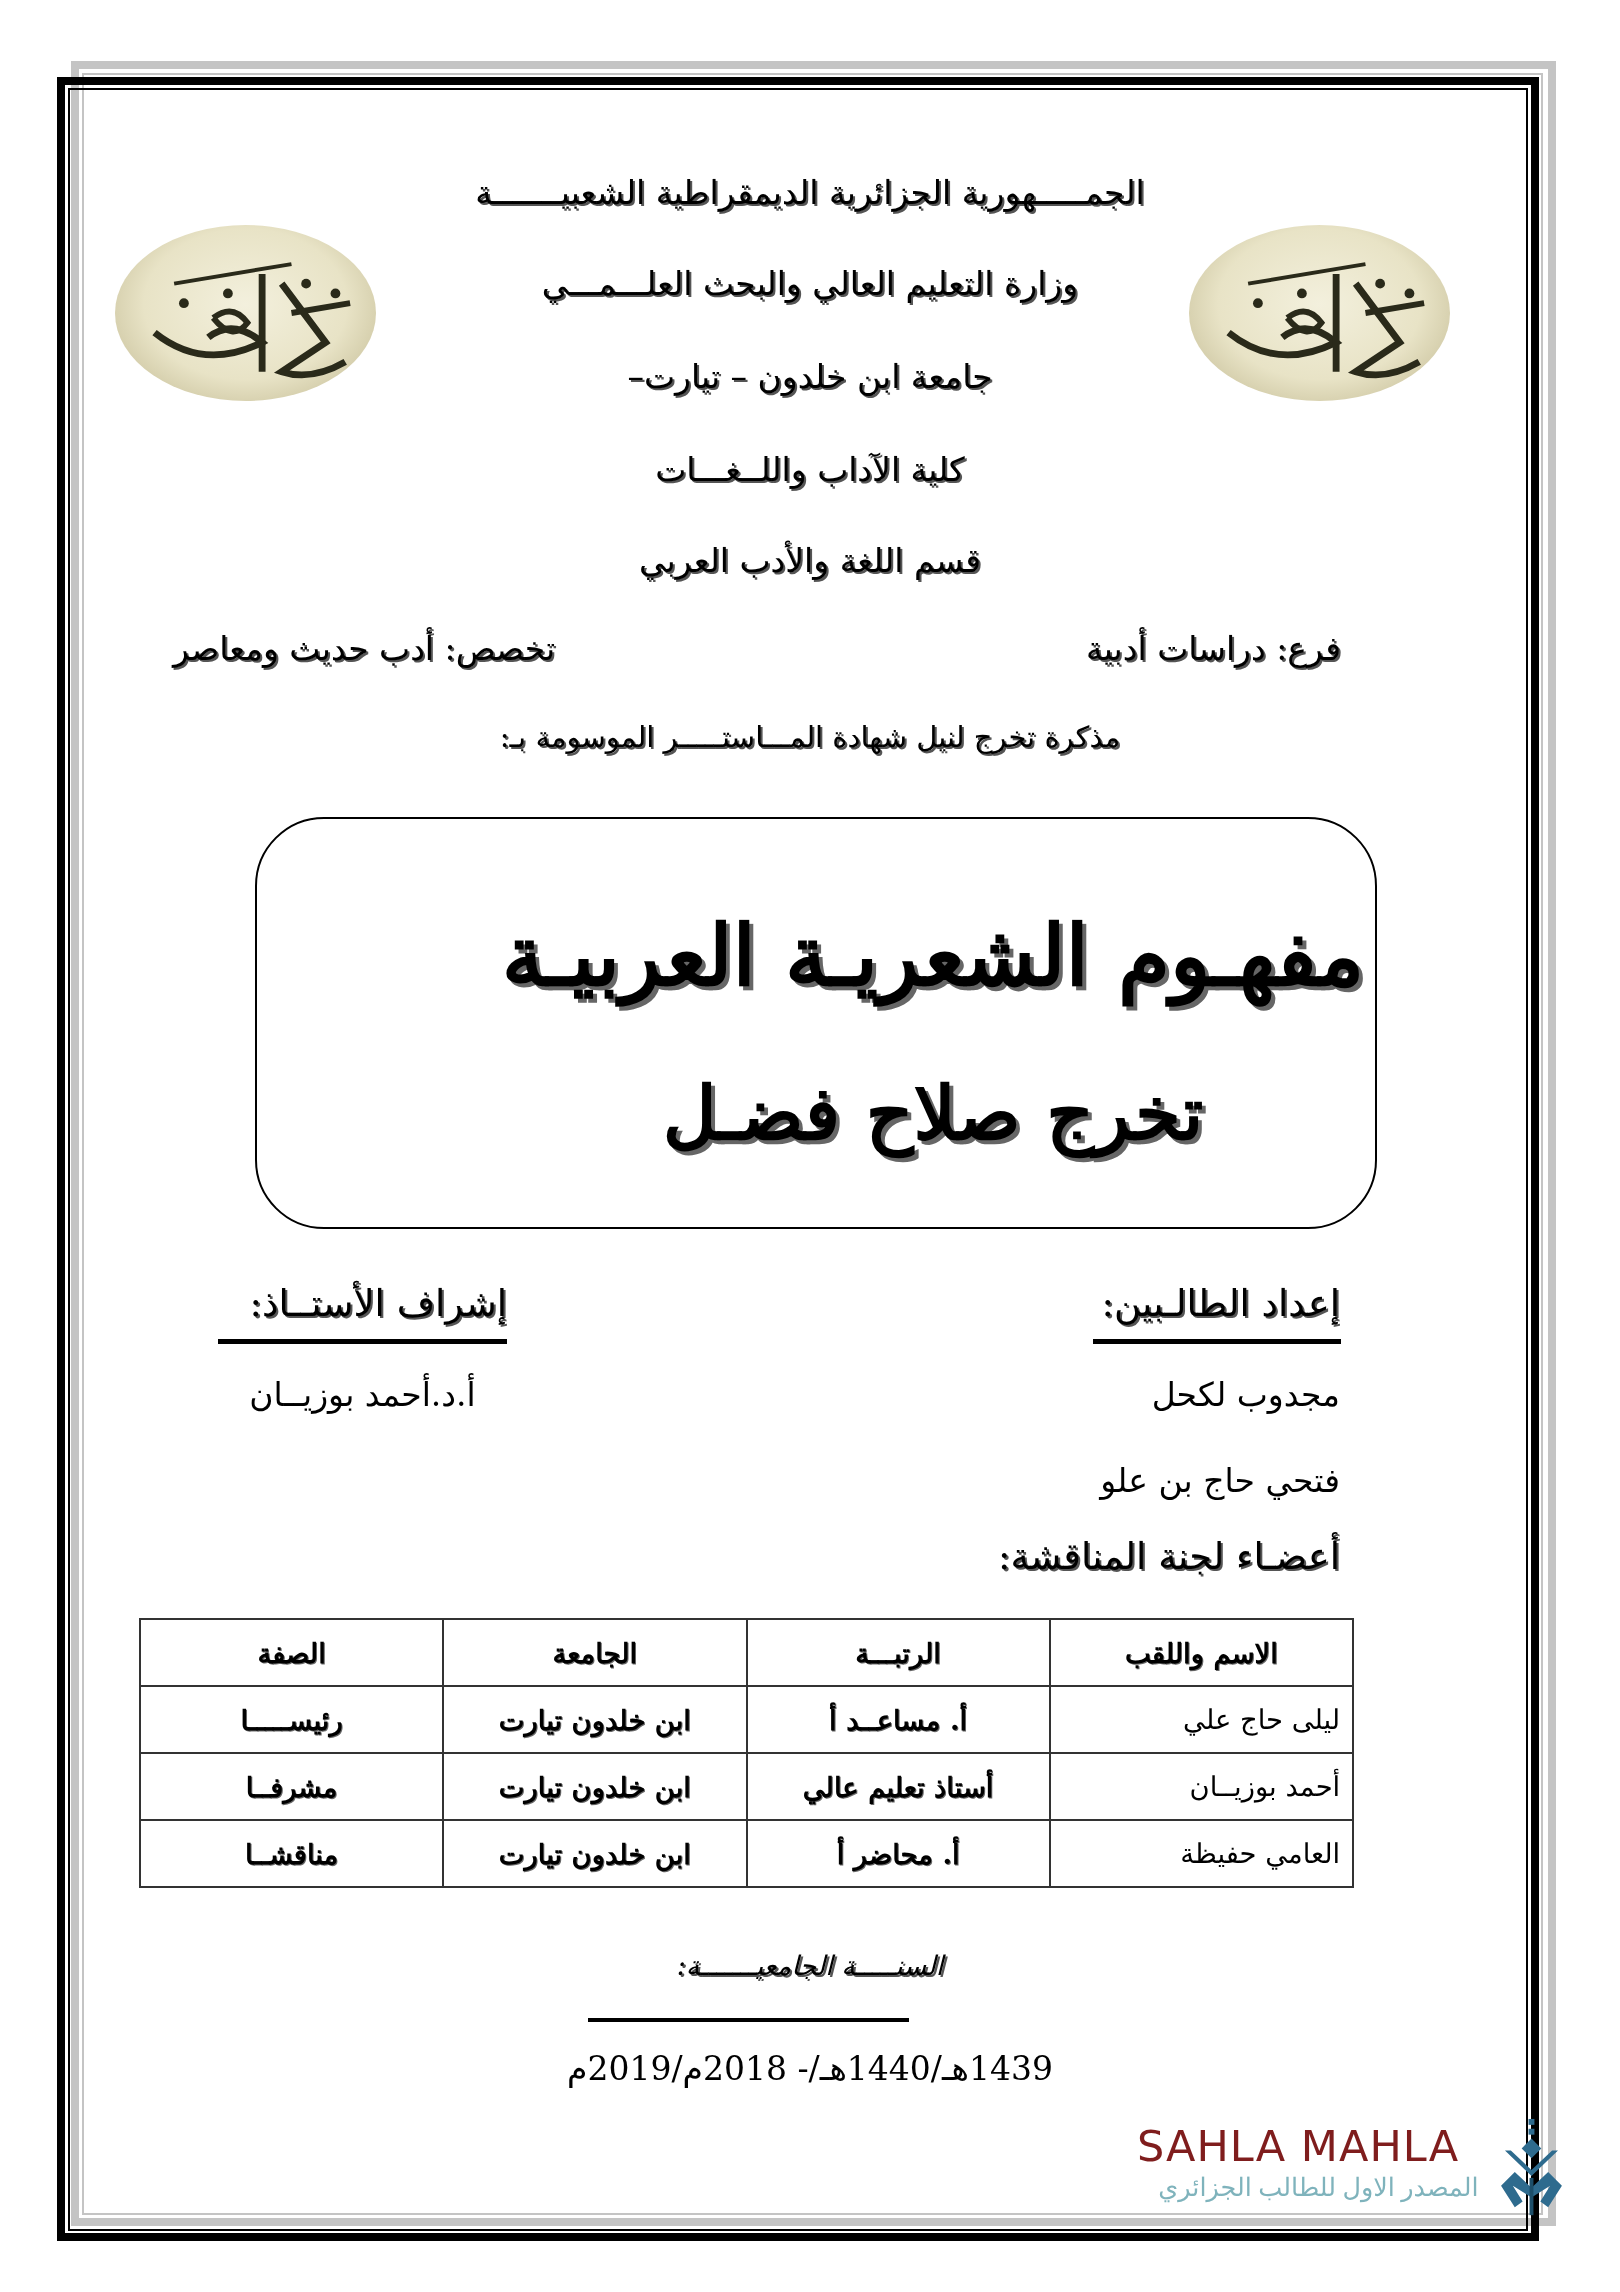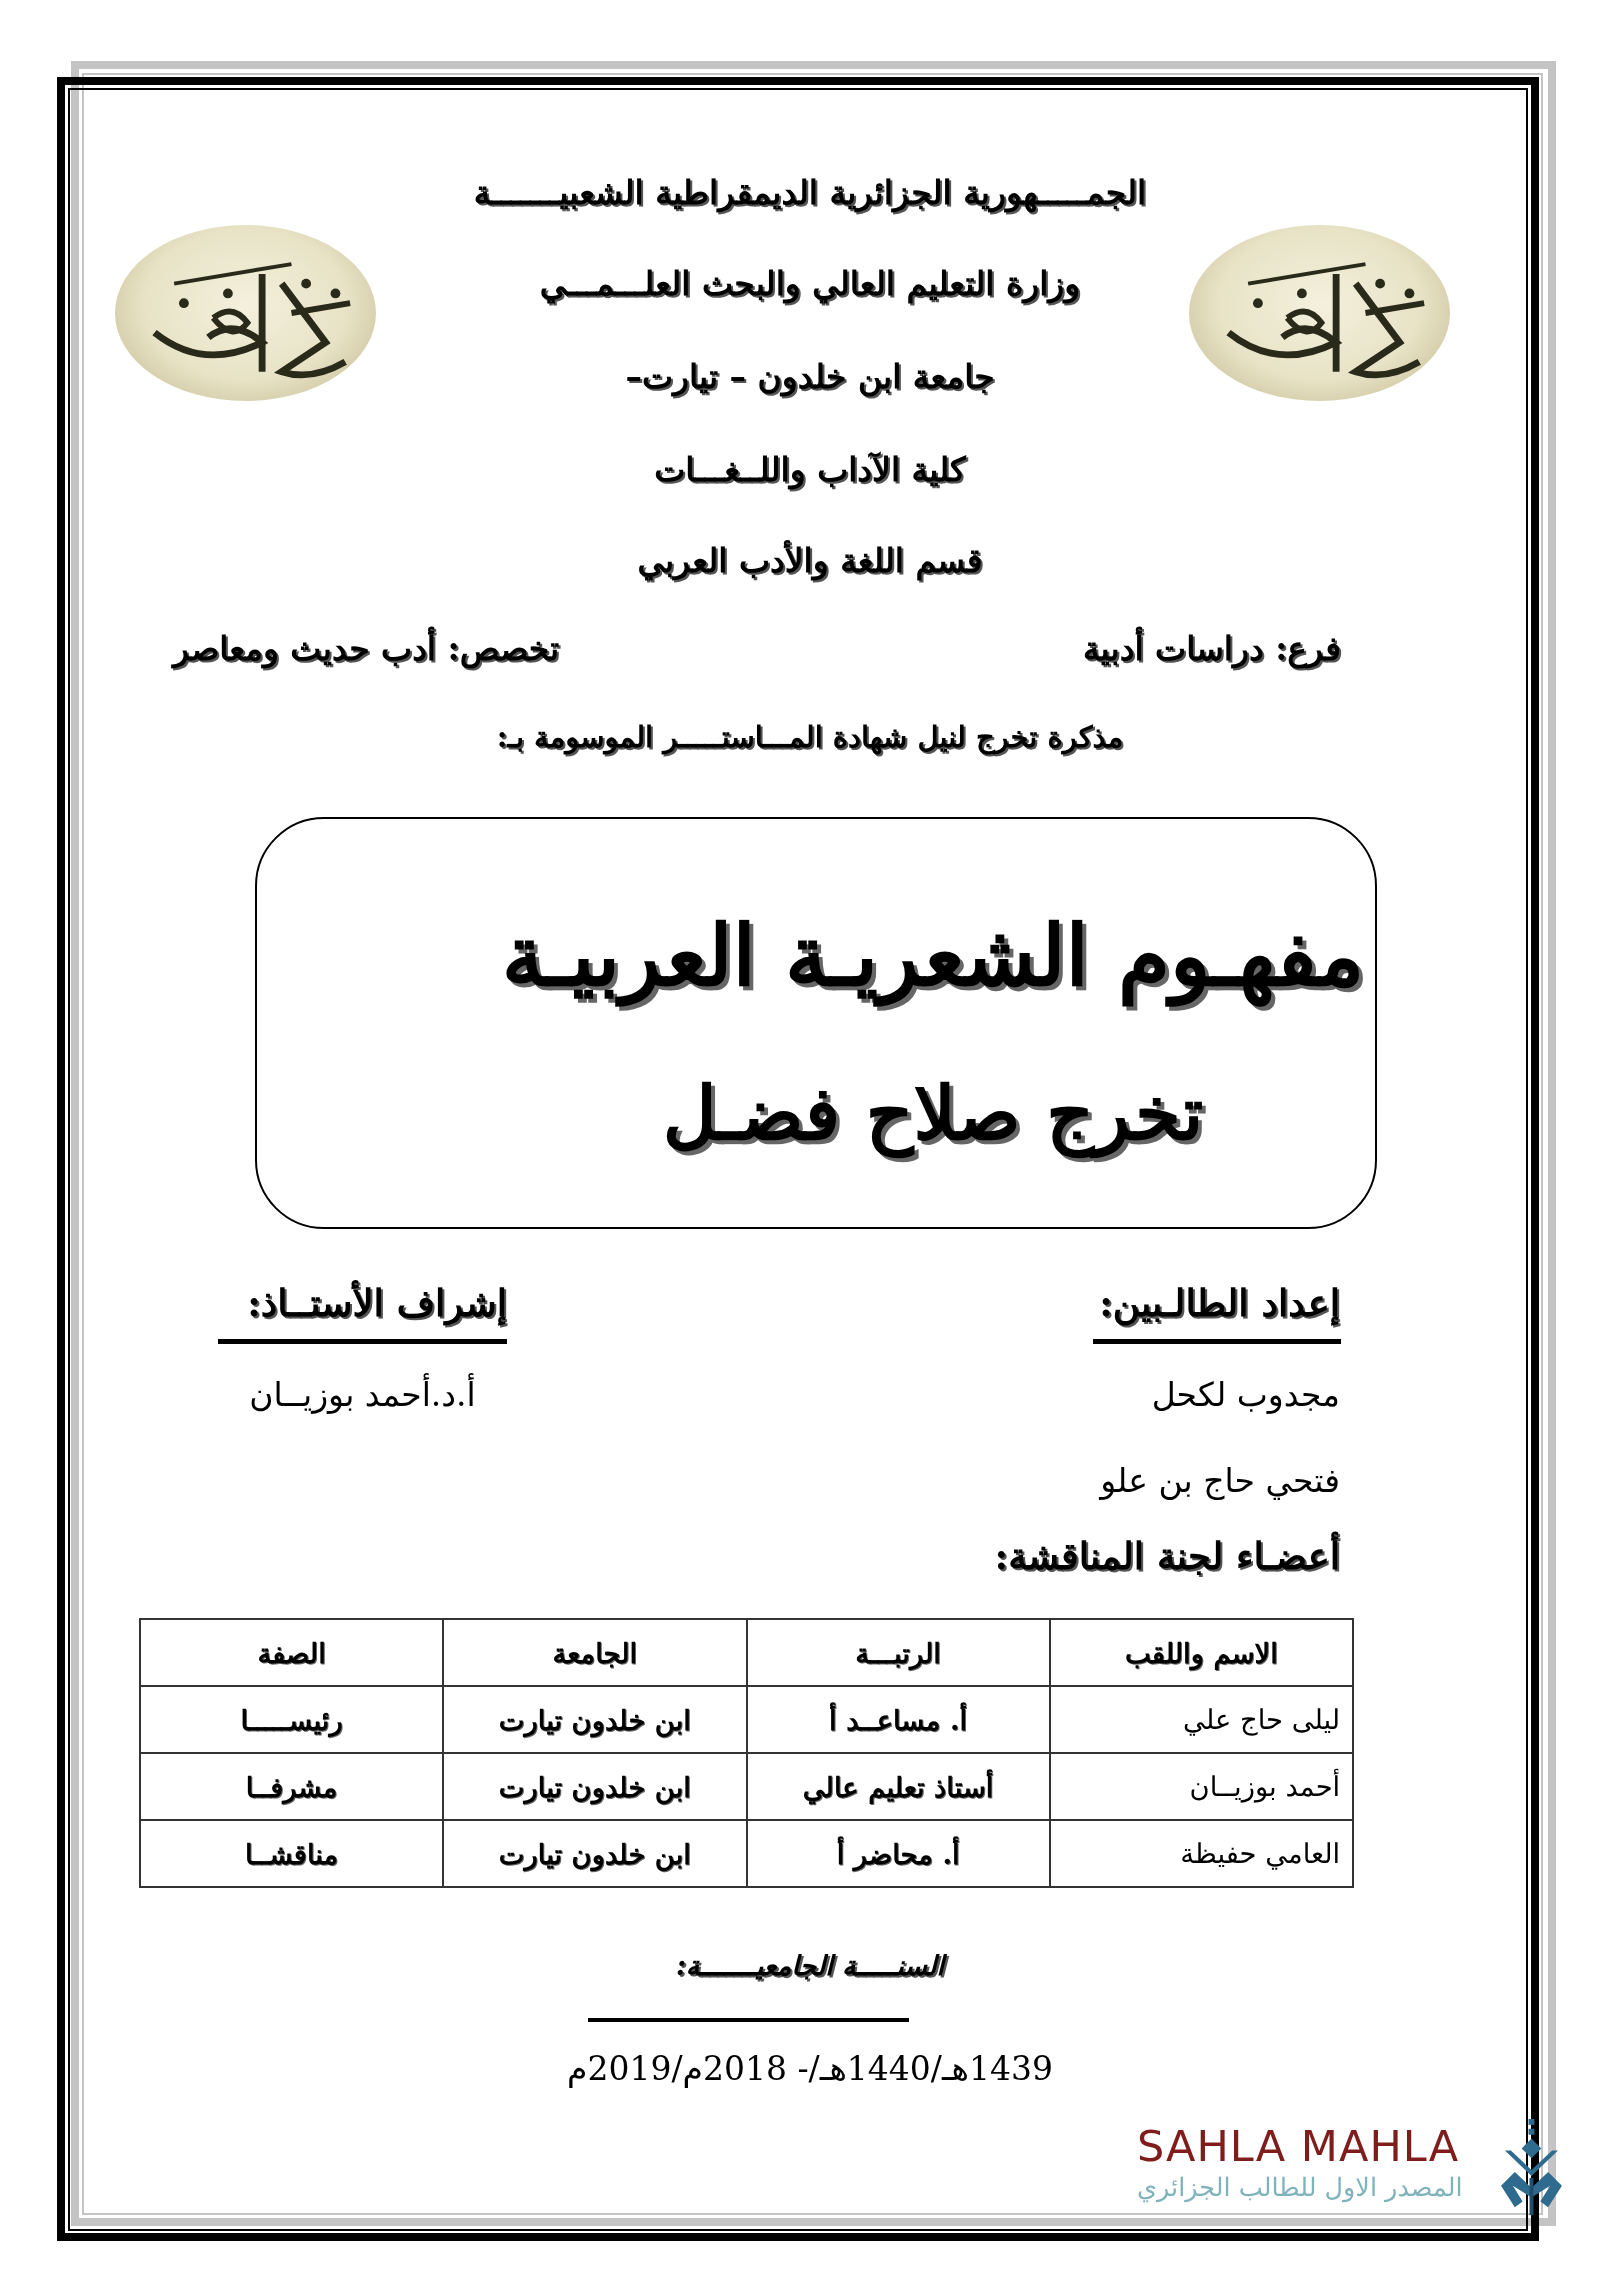--- a/index.html
+++ b/index.html
@@ -5,21 +5,21 @@
   html, body { margin:0; padding:0; background:#ffffff; }
   body { width:1620px; height:2293px; position:relative; overflow:hidden;
          font-family:"DejaVu Serif", "Liberation Serif", serif; color:#000; }
   .abs { position:absolute; }
   
   .frame-gray-outer { left:71px; top:61px; width:1485px; height:2165px; border:8.8px solid #c4c4c4; box-sizing:border-box; }
   .frame-gray-inner { left:82px; top:73px; width:1461px; height:2142px; border:2px solid #c4c4c4; box-sizing:border-box; }
   .frame-black-outer { left:57px; top:77px; width:1482px; height:2164px; border:8.8px solid #000; box-sizing:border-box; }
   .frame-black-inner { left:68px; top:88px; width:1460px; height:2143px; border:2px solid #000; box-sizing:border-box; }
 
-  .bold-shadow { font-weight:bold; text-shadow: 2px 2px 0 #555; }
+  .bold-shadow { font-weight:normal; text-shadow: 2px 2px 0 #555; }
   .center-line { left:0; width:1620px; text-align:center; direction:rtl; }
 
   .h-line { font-size:33px; line-height:47px; }
   .logo { width:261px; height:176px; border-radius:50%;
           background: radial-gradient(ellipse at 50% 45%, #f3f0dd 0%, #e8e3c6 55%, #cfc8a4 80%, #ffffff 100%); overflow:hidden; }
   .logo svg { width:100%; height:100%; }
 
   .title-box { left:255px; top:817px; width:1122px; height:412px; border:2px solid #000; border-radius:69px; box-sizing:border-box; }
   .title-main { left:255px; width:1356px; text-align:center; direction:rtl; font-weight:bold;
                 font-size:84px; line-height:108px; letter-spacing:2px; text-shadow:3.9px 3.9px 0 #666; }
@@ -28,21 +28,21 @@
   .underline-bar { height:4.9px; background:#000; }
 
   table.committee { position:absolute; left:139px; top:1618px; width:1215px; border-collapse:collapse; direction:rtl; }
   table.committee td, table.committee th { border:2px solid #333; height:65px; width:25%; font-size:27.4px; padding:0 11.8px;margin-left:28px; }
   table.committee th { font-weight:bold; text-align:center; text-shadow:1px 1px 0 #666; }
   table.committee td.name { text-align:right; font-weight:normal; }
   table.committee td.bold { text-align:center; font-weight:bold; text-shadow:1px 1px 0 #666; }
 
   .watermark { left:1137px; top:2122px; width:363px; }
   .wm-en { font-family:"DejaVu Sans", sans-serif; font-size:43px; letter-spacing:1px; color:#7f1d1d; line-height:49px; }
-  .wm-ar { font-size:25.5px; color:#7fb3bc; direction:rtl; text-align:left; line-height:33px; }
+  .wm-ar { font-size:25.5px; color:#7fb3bc; direction:rtl; text-align:center; line-height:33px;font-family:Liberation Serif, serif; }
   .wm-logo { left:1495px; top:2117px; width:71px; height:108px; }
 </style>
 </head>
 <body>
 
 <div class="abs frame-gray-outer"></div>
 <div class="abs frame-gray-inner"></div>
 <div class="abs frame-black-outer"></div>
 <div class="abs frame-black-inner"></div>
 

